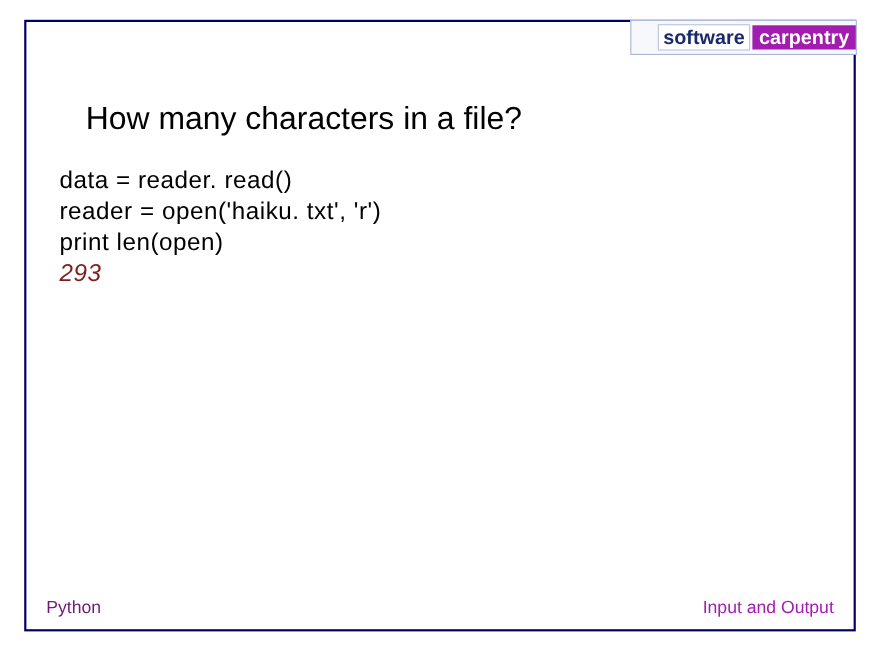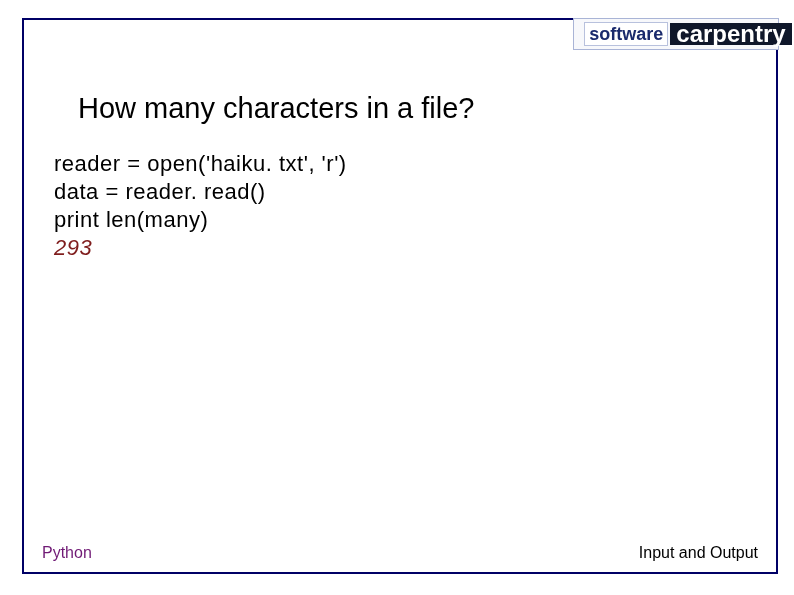--- a/index.html
+++ b/index.html
@@ -33,24 +33,24 @@
     color: #1a2a6c;
     background: #ffffff;
     border: 1px solid #b8c1dd;
     padding: 0 4px;
     line-height: 22px;
     display: inline-block;
     letter-spacing: 0;
   }
   .logo .cp {
     font-family: Arial, sans-serif;
-    font-size: 24px;
+    font-size: 18px;
     font-weight: bold;
     color: #ffffff;
-    background: #0f172a;
+    background: #a21caf;
     padding: 0 6px;
     line-height: 22px;
     display: inline-block;
     margin-left: 2px;
   }
   .title {
     position: absolute;
     left: 54px;
     top: 72px;
     font-size: 29px;
@@ -76,36 +76,36 @@
     left: 18px;
     bottom: 10px;
     font-size: 16px;
     color: #701a75;
   }
   .footer-right {
     position: absolute;
     right: 18px;
     bottom: 10px;
     font-size: 16px;
-    color: #000000;
+    color: #a21caf;
   }
 </style>
 </head>
 <body>
 
 <div class="slide">
   <div class="logo">
     <span class="sw">software</span>
     <span class="cp">carpentry</span>
   </div>
 
   <div class="title">How many characters in a file?</div>
 
   <div class="code">
+    <div>data = reader. read()</div>
     <div>reader = open('haiku. txt', 'r')</div>
-    <div>data = reader. read()</div>
-    <div>print len(many)</div>
+    <div>print len(open)</div>
     <div class="output">293</div>
   </div>
 
   <div class="footer-left">Python</div>
   <div class="footer-right">Input and Output</div>
 </div>
 
 </body></html>

